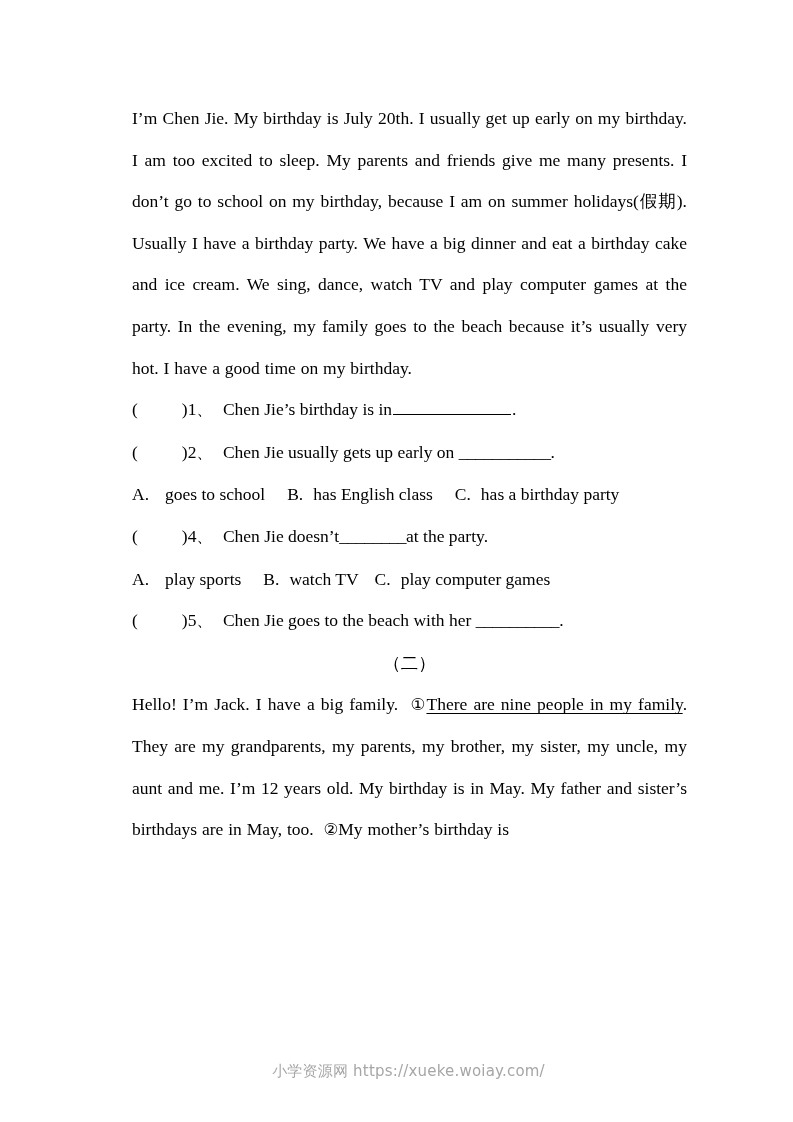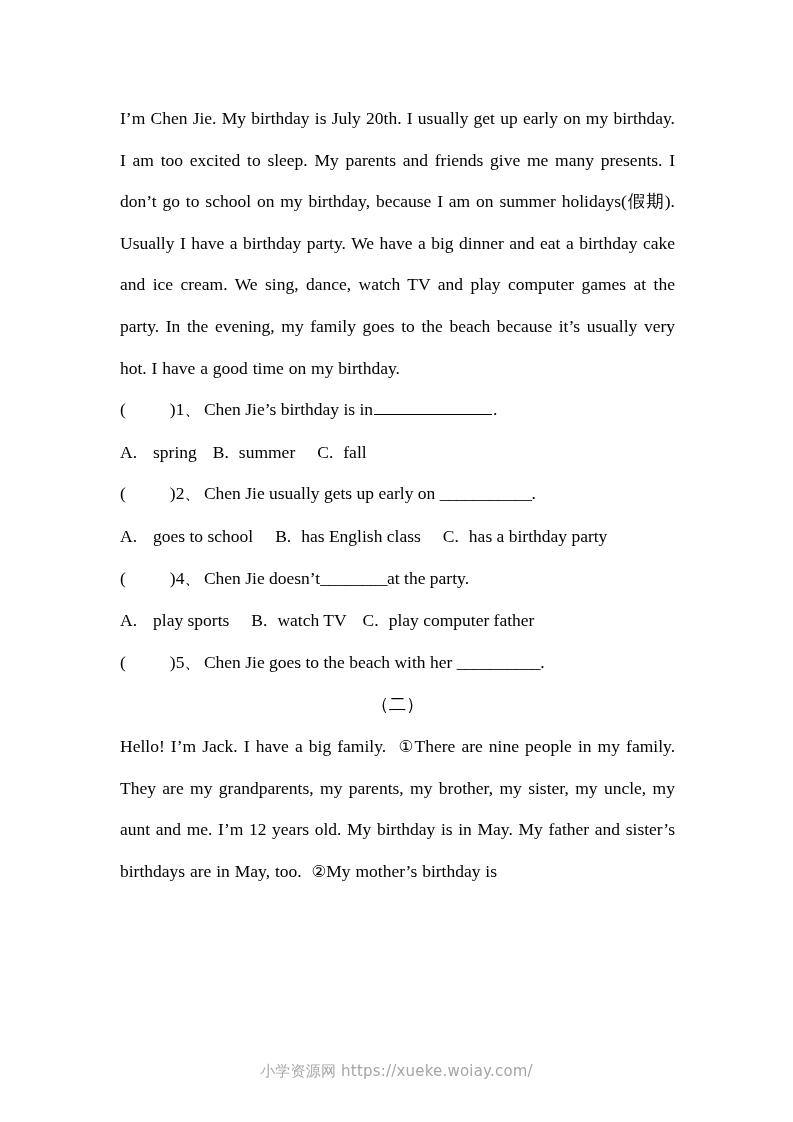--- a/index.html
+++ b/index.html
@@ -10,21 +10,21 @@
   body {
     width: 793px;
     height: 1122px;
     position: relative;
     font-family: "Liberation Serif", "DejaVu Serif", serif;
     color: #000000;
     overflow: hidden;
   }
   .page {
     position: absolute;
-    left: 0;
+    left: 12px;
     top: 0;
     width: 722px;
     height: 1122px;
   }
   .content {
     position: absolute;
     left: 120px;
     top: 98px;
     width: 555px;
   }
@@ -51,21 +51,21 @@
   }
   .gap {
     display: inline-block;
     width: 44px;
   }
   .cn-comma {
     font-family: "DejaVu Sans", sans-serif;
     font-size: 15.5px;
   }
   .qtext {
-    margin-left: 4px;
+    margin-left: 11px;
   }
   
   .blank-rule {
     display: inline-block;
     border-bottom: 1.4px solid #000;
     vertical-align: baseline;
     height: 14px;
     margin: 0 1px;
   }
   .blank-w1 { width: 118px; }
@@ -82,20 +82,21 @@
     font-size: 17.5px;
     line-height: 41.6px;
     margin: 0;
     font-family: "DejaVu Sans", "Liberation Sans", sans-serif;
   }
   .circled {
     font-family: "DejaVu Sans", sans-serif;
     font-size: 16.5px;
   }
   .uline {
+    text-decoration: underline;
     text-underline-offset: 3px;
   }
   .watermark {
     position: absolute;
     left: 0;
     top: 1062px;
     width: 793px;
     text-align: center;
     font-family: "DejaVu Sans", "Liberation Sans", sans-serif;
     font-size: 15px;
@@ -106,28 +107,27 @@
 </style>
 </head>
 <body>
 
 <div class="page">
   <div class="content">
 
     <p class="passage">I’m Chen Jie. My birthday is July 20th. I usually get up early on my birthday. I am too excited to sleep. My parents and friends give me many presents. I don’t go to school on my birthday, because I am on summer holidays(假期). Usually I have a birthday party. We have a big dinner and eat a birthday cake and ice cream. We sing, dance, watch TV and play computer games at the party. In the evening, my family goes to the beach because it’s usually very hot. I have a good time on my birthday.</p>
 
     <p class="qline"><span class="paren"><span>(</span><span class="gap"></span><span>)</span></span><span>1</span><span class="cn-comma">、</span><span class="qtext">Chen Jie’s birthday is in</span><span class="blank-rule blank-w1"></span><span>.</span></p>
-    <p class="optline"><span>A.</span><span class="opt-sp-lg"></span><span>spring</span><span class="opt-sp-lg"></span><span>B.</span><span class="opt-sp"></span><span>summer</span><span class="opt-sp-xl"></span><span>C.</span><span class="opt-sp"></span><span>fall</span></p>
 
     <p class="qline"><span class="paren"><span>(</span><span class="gap"></span><span>)</span></span><span>2</span><span class="cn-comma">、</span><span class="qtext">Chen Jie usually gets up early on</span> <span class="blank-us">___________</span><span>.</span></p>
 
     <p class="optline"><span>A.</span><span class="opt-sp-lg"></span><span>goes to school</span><span class="opt-sp-xl"></span><span>B.</span><span class="opt-sp"></span><span>has English class</span><span class="opt-sp-xl"></span><span>C.</span><span class="opt-sp"></span><span>has a birthday party</span></p>
 
     <p class="qline"><span class="paren"><span>(</span><span class="gap"></span><span>)</span></span><span>4</span><span class="cn-comma">、</span><span class="qtext">Chen Jie doesn’t</span><span class="blank-us">________</span><span>at the party.</span></p>
-    <p class="optline"><span>A.</span><span class="opt-sp-lg"></span><span>play sports</span><span class="opt-sp-xl"></span><span>B.</span><span class="opt-sp"></span><span>watch TV</span><span class="opt-sp-lg"></span><span>C.</span><span class="opt-sp"></span><span>play computer father</span></p>
+    <p class="optline"><span>A.</span><span class="opt-sp-lg"></span><span>play sports</span><span class="opt-sp-xl"></span><span>B.</span><span class="opt-sp"></span><span>watch TV</span><span class="opt-sp-lg"></span><span>C.</span><span class="opt-sp"></span><span>play computer games</span></p>
 
     <p class="qline"><span class="paren"><span>(</span><span class="gap"></span><span>)</span></span><span>5</span><span class="cn-comma">、</span><span class="qtext">Chen Jie goes to the beach with her</span> <span class="blank-us">__________</span><span>.</span></p>
 
     <p class="section-heading">（二）</p>
 
     <p class="passage"><span>Hello! I’m Jack. I have a big family.</span>&nbsp; <span class="circled">①</span><span class="uline">There are nine people in my family</span><span>. They are my grandparents, my parents, my brother, my sister, my uncle, my aunt and me. I’m 12 years old. My birthday is in May. My father and sister’s birthdays are in May, too.</span>&nbsp; <span class="circled">②</span><span>My mother’s birthday is</span></p>
 
   </div>
 
   <div class="watermark"><span class="wm-cn">小学资源网</span> <span>https://xueke.woiay.com/</span></div>

